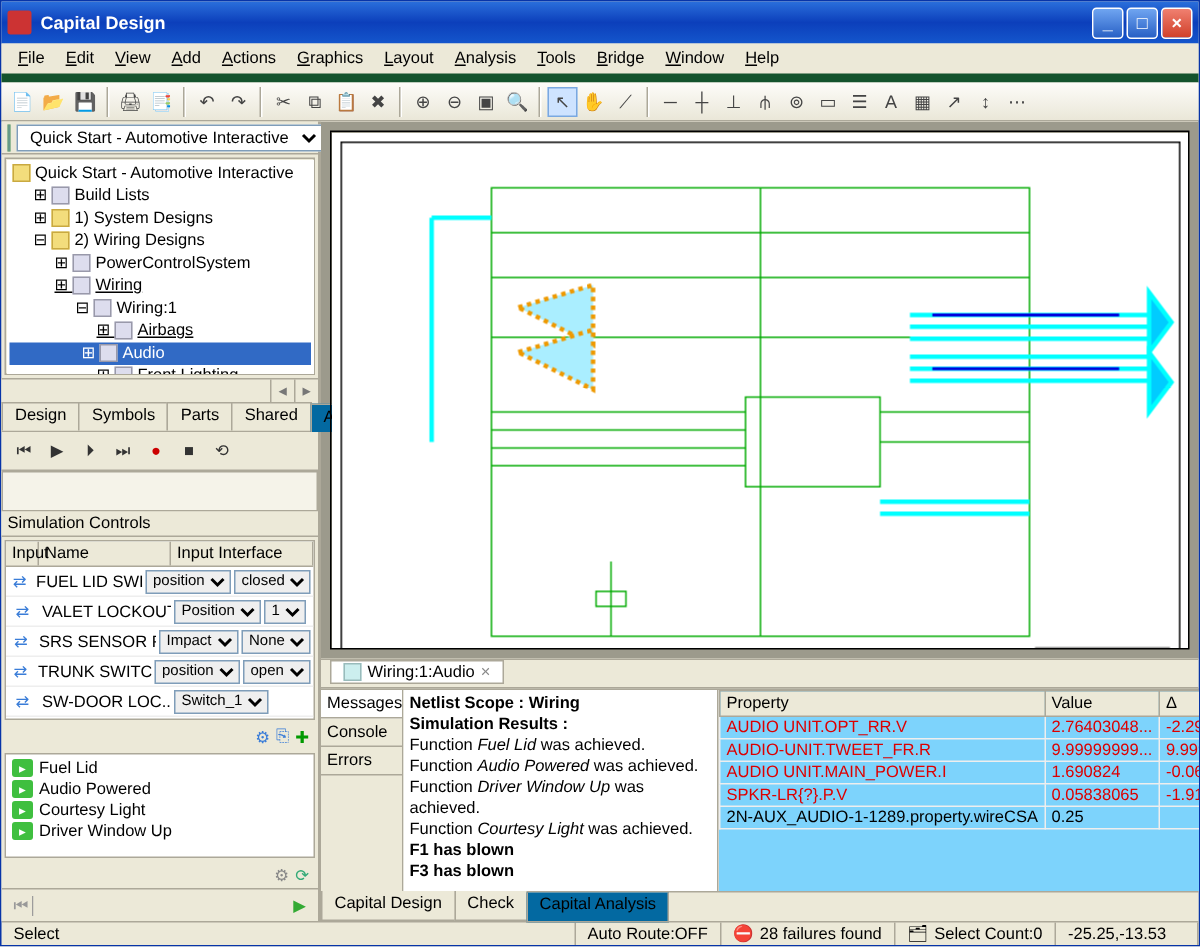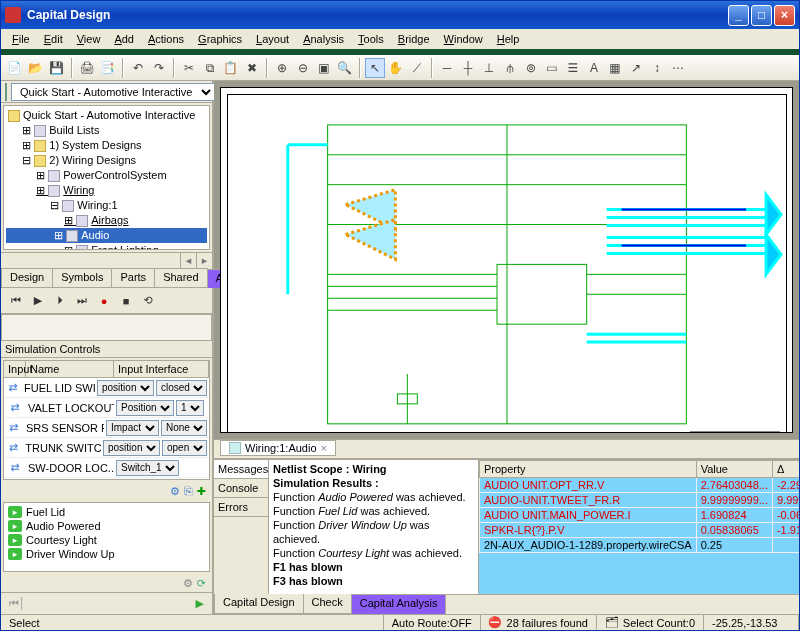--- a/index.html
+++ b/index.html
@@ -23,21 +23,21 @@
 .qs-icon { width: 18px; height: 18px; background: #9c7; border: 1px solid #698; }
 .qs-sel { flex: 1; border: 1px solid #7f9db9; height: 18px; padding: 0 4px; background: #fff; font-size: 11px; }
 .tree { flex: 0 0 145px; background: #fff; border: 1px solid #aca899; margin: 2px; overflow: auto; font-size: 11px; padding: 2px; }
 .tree .n { padding-left: 14px; white-space: nowrap; line-height: 15px; cursor: pointer; }
 .tree .n .ic { display: inline-block; width: 12px; height: 12px; margin-right: 3px; vertical-align: middle; }
 .ic-folder { background: #f3dd7c; border: 1px solid #c9a941; }
 .ic-doc { background: #dde; border: 1px solid #99a; }
 .tree .sel { background: #316ac5; color: #fff; }
 .tabstrip { height: 20px; display: flex; border-bottom: 1px solid #aca899; background: #ece9d8; }
 .tab { padding: 2px 8px 0; border: 1px solid #aca899; border-bottom: none; background: #ece9d8; margin-right: -1px; cursor: pointer; }
-.tab.act { background: #8b5cf6; position: relative; top: 1px; }
+.tab.act { background: #0369a1; position: relative; top: 1px; }
 .transport { height: 26px; display: flex; align-items: center; gap: 4px; padding: 0 6px; border-bottom: 1px solid #aca899; }
 .tr-btn { width: 18px; height: 18px; display: flex; align-items: center; justify-content: center; cursor: pointer; color: #333; }
 .tr-rec { color: #c00; }
 .slider { flex: 1; height: 18px; background: #f5f3e9; border: 1px solid #aca899; }
 .simctrl-hdr { background: #ece9d8; padding: 2px 4px; border-bottom: 1px solid #aca899; }
 .gridbox { background: #fff; border: 1px solid #aca899; margin: 2px; flex: 0 0 120px; overflow: auto; }
 .gh { display: flex; background: #ece9d8; border-bottom: 1px solid #aca899; font-size: 11px; }
 .gh > div { padding: 2px 4px; border-right: 1px solid #aca899; }
 .gr { display: flex; border-bottom: 1px solid #eee; align-items: center; height: 20px; }
 .gr .ico { width: 22px; text-align: center; color: #3a7dd8; }
@@ -332,22 +332,22 @@
 
       <div class="console-wrap">
         <div class="con-tabs">
           <div class="con-tab act">Messages</div>
           <div class="con-tab">Console</div>
           <div class="con-tab">Errors</div>
         </div>
         <div class="con-msg" id="conmsg">
             <div><b>Netlist Scope : Wiring</b></div>
             <div><b>Simulation Results :</b></div>
+            <div>Function <i>Fuel Lid</i> was achieved.</div>
             <div>Function <i>Audio Powered</i> was achieved.</div>
-            <div>Function <i>Fuel Lid</i> was achieved.</div>
             <div>Function <i>Driver Window Up</i> was achieved.</div>
             <div>Function <i>Courtesy Light</i> was achieved.</div>
             <div><b>F1 has blown</b></div>
             <div><b>F3 has blown</b></div>
           </div>
         <div class="prop-grid">
           <table>
             <thead>
                 <tr>
               <th style="width:55%">Property</th>

